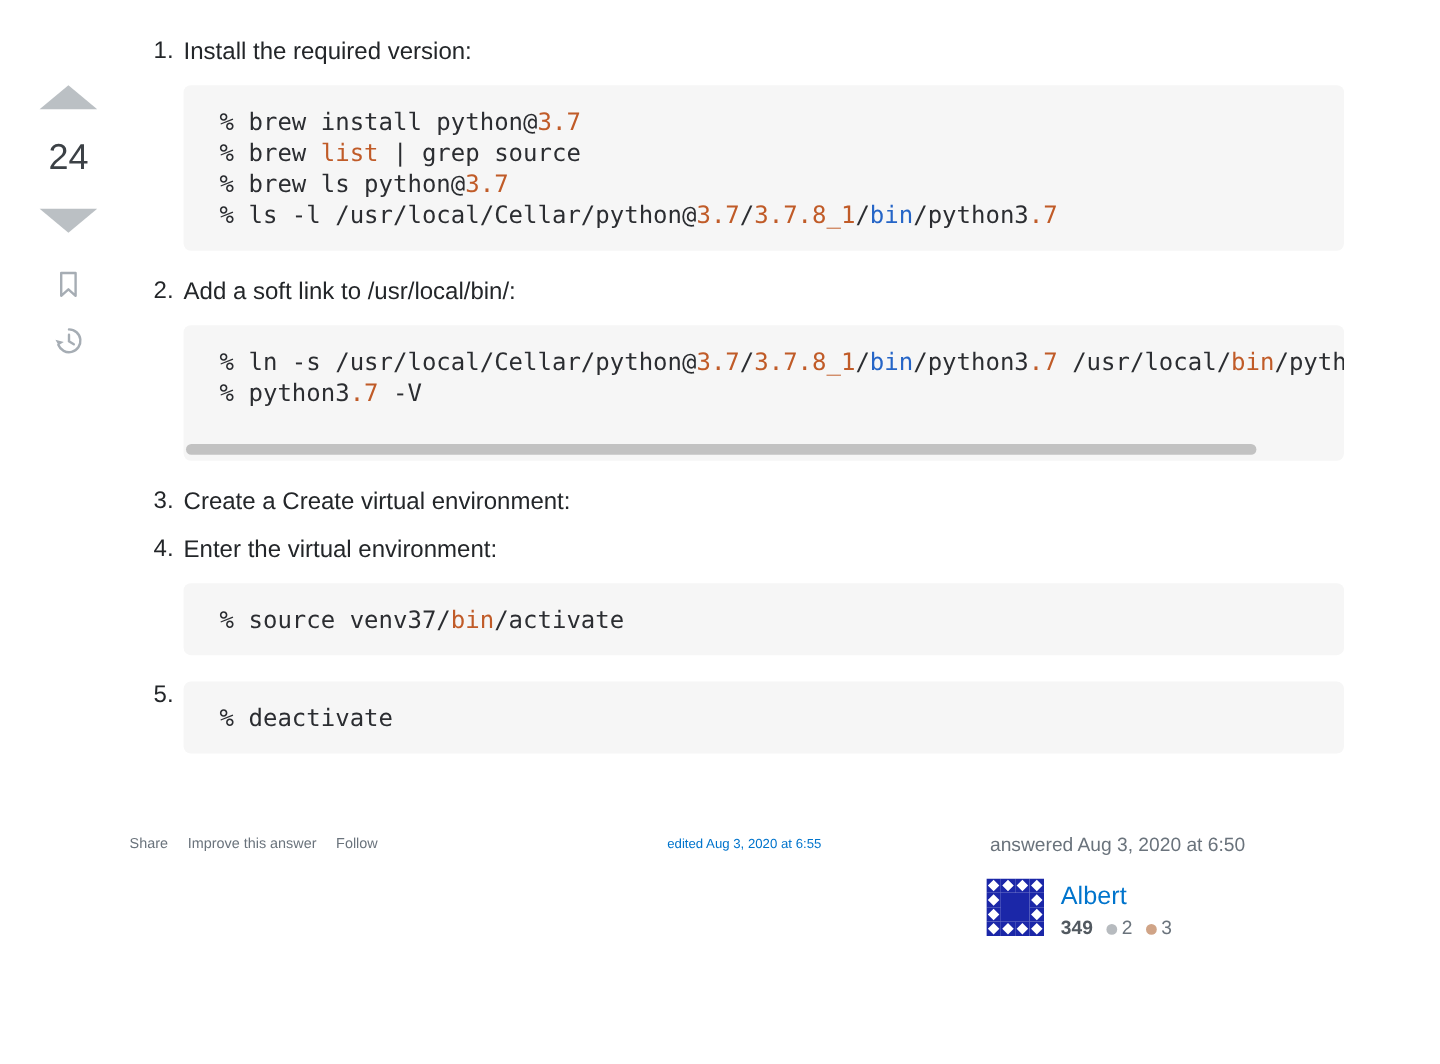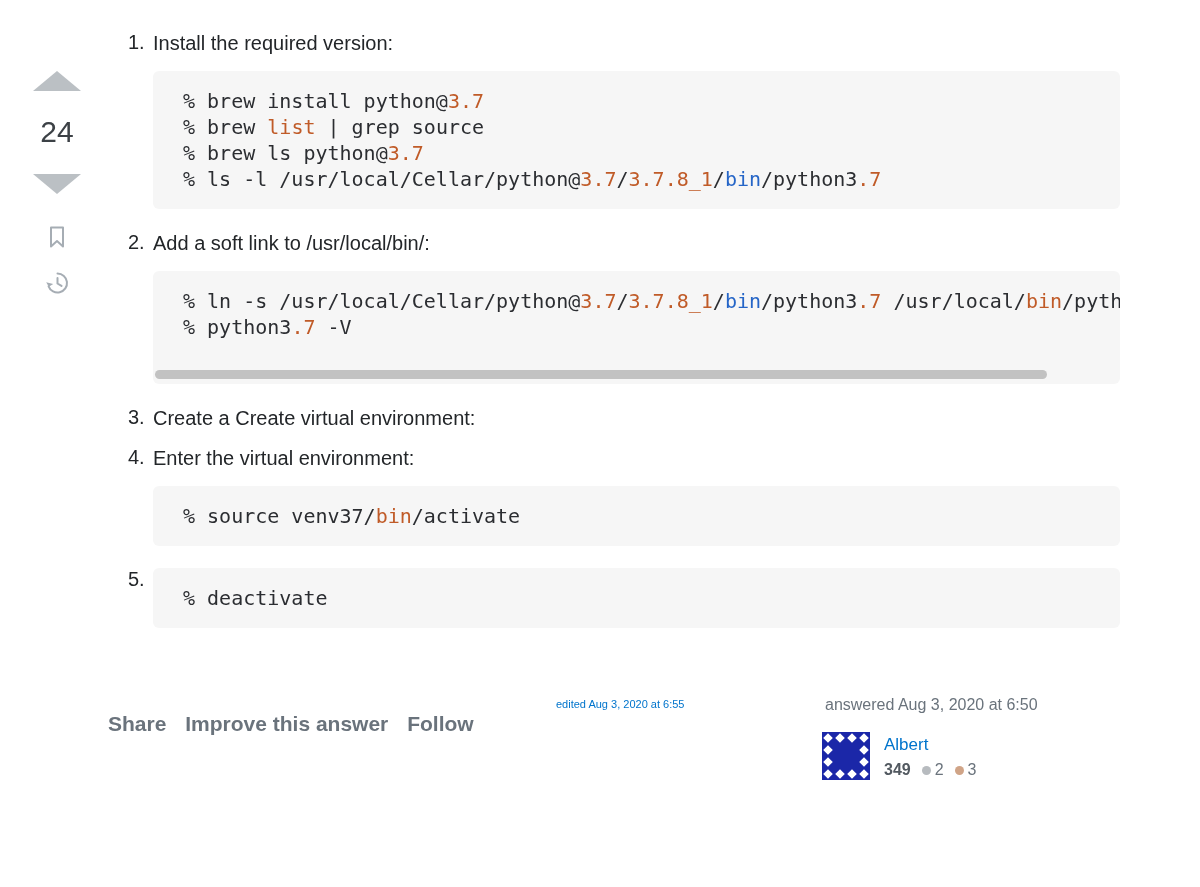--- a/index.html
+++ b/index.html
@@ -46,32 +46,32 @@
   .tok-p { color:var(--code_text); }
   .tok-o { color:var(--orange); }
   .tok-b { color:var(--blue); }
   .hthumb {
     position:absolute; left:2px; bottom:5px; height:9px; width:892px;
     background:var(--scrollbar); border-radius:5px; cursor:pointer;
   }
 
   
   .footer { position:relative; height:110px; margin-top:46px; }
-  .post-links { position:absolute; left:108px; top:16px; font-size:21px; color:var(--muted);font-weight:bold; }
+  .post-links { position:absolute; left:108px; top:0; font-size:12px; color:var(--muted); }
   .post-links a { color:var(--muted); text-decoration:none; margin-right:13px; cursor:pointer; }
   .edited-link {
     position:absolute; left:532px; top:2px; font-size:11px;
     color:var(--link); text-decoration:none; cursor:pointer;margin-left:24px;
   }
   .user-card { position:absolute; left:822px; top:0; width:300px; }
   .answered { font-size:16px; color:var(--muted); margin-bottom:18px; padding-left:3px; }
   .uc-row { display:flex; }
   .uc-avatar { width:48px; height:48px; flex:none; cursor:pointer; }
   .uc-info { margin-left:14px; padding-top:3px; }
-  .uc-name { font-size:17px; color:var(--link); text-decoration:none; display:block; margin-bottom:6px; cursor:pointer; }
+  .uc-name { font-size:21px; color:var(--link); text-decoration:none; display:block; margin-bottom:6px; cursor:pointer; }
   .uc-rep-row { font-size:16px; color:var(--muted); display:flex; align-items:center; }
   .uc-rep { font-weight:bold; color:var(--rep); }
   .bdot { width:9px; height:9px; border-radius:50%; display:inline-block; margin:0 4px 0 11px; }
   .bdot.silver { background:var(--silver); }
   .bdot.bronze { background:var(--bronze); }
 </style>
 </head>
 <body>
 
 <div class="row">

